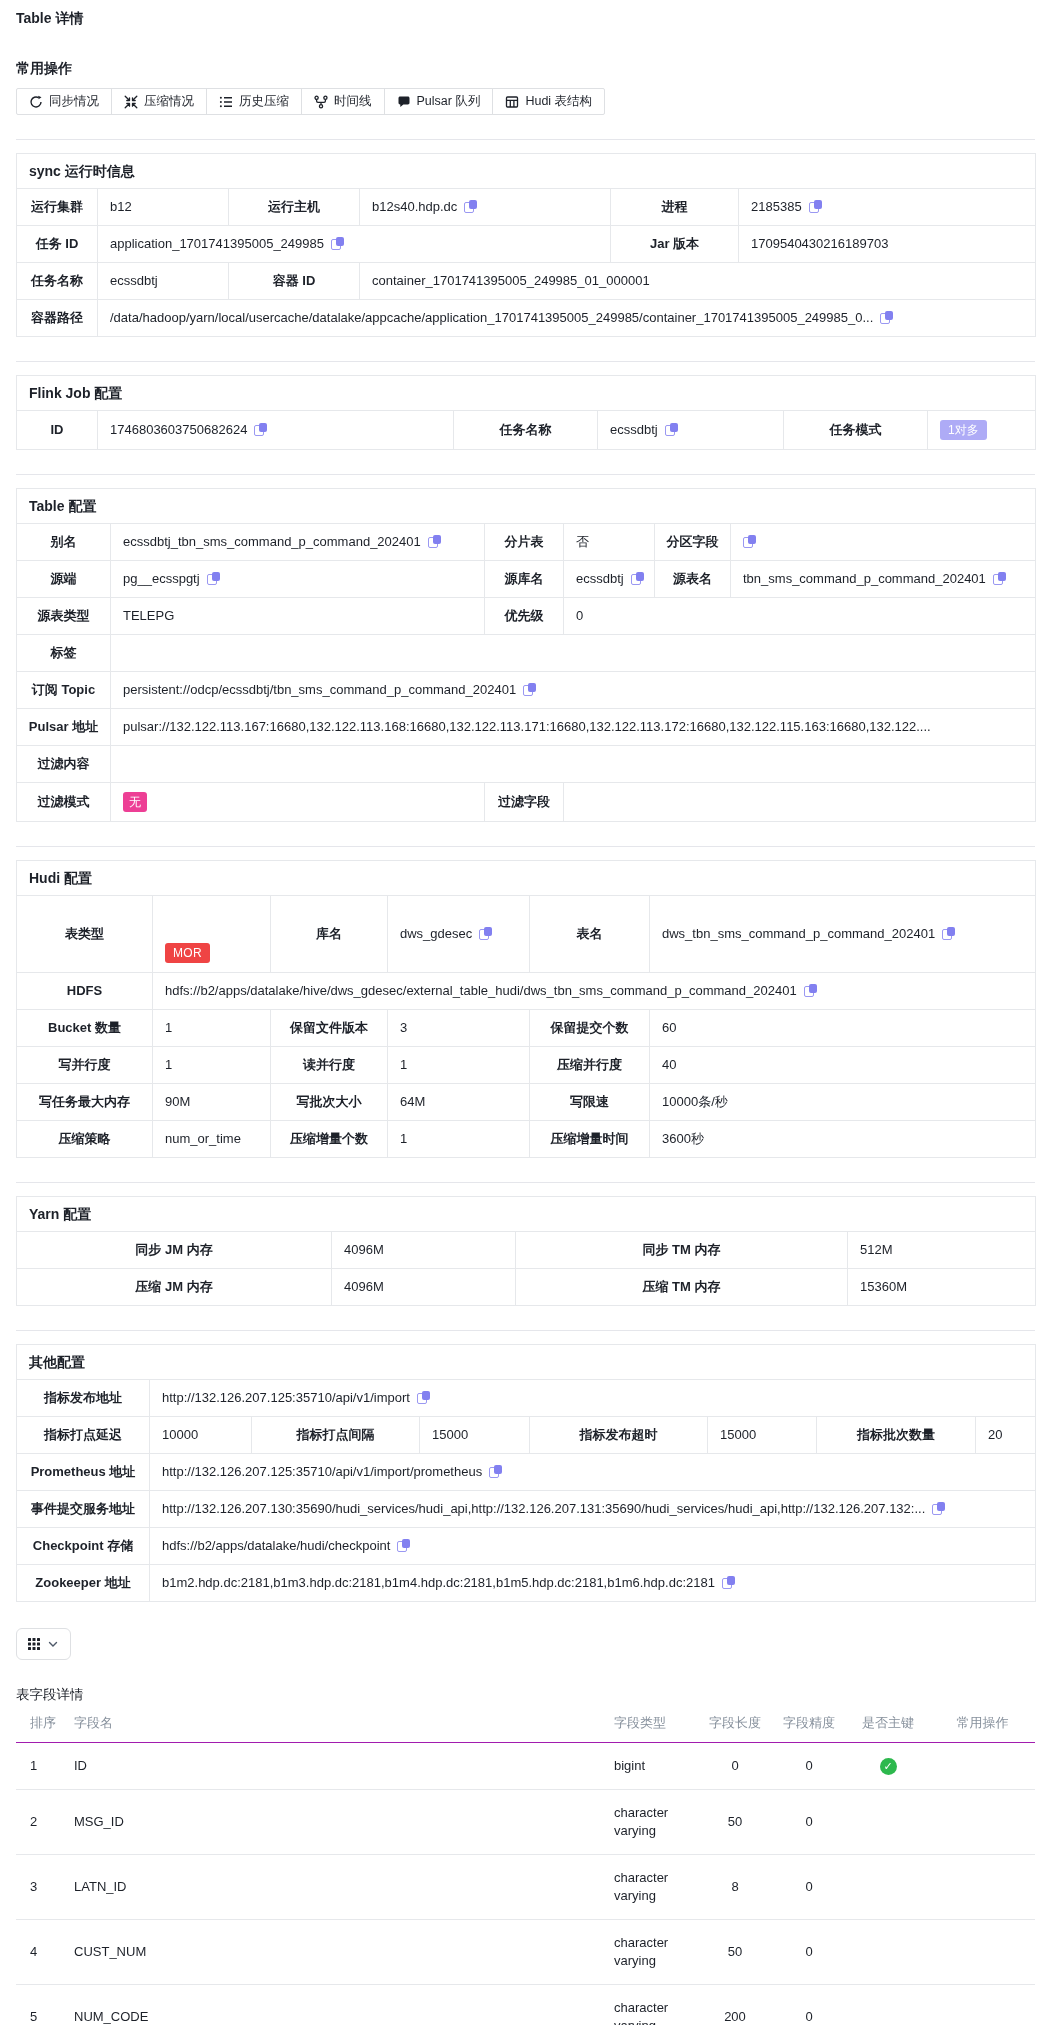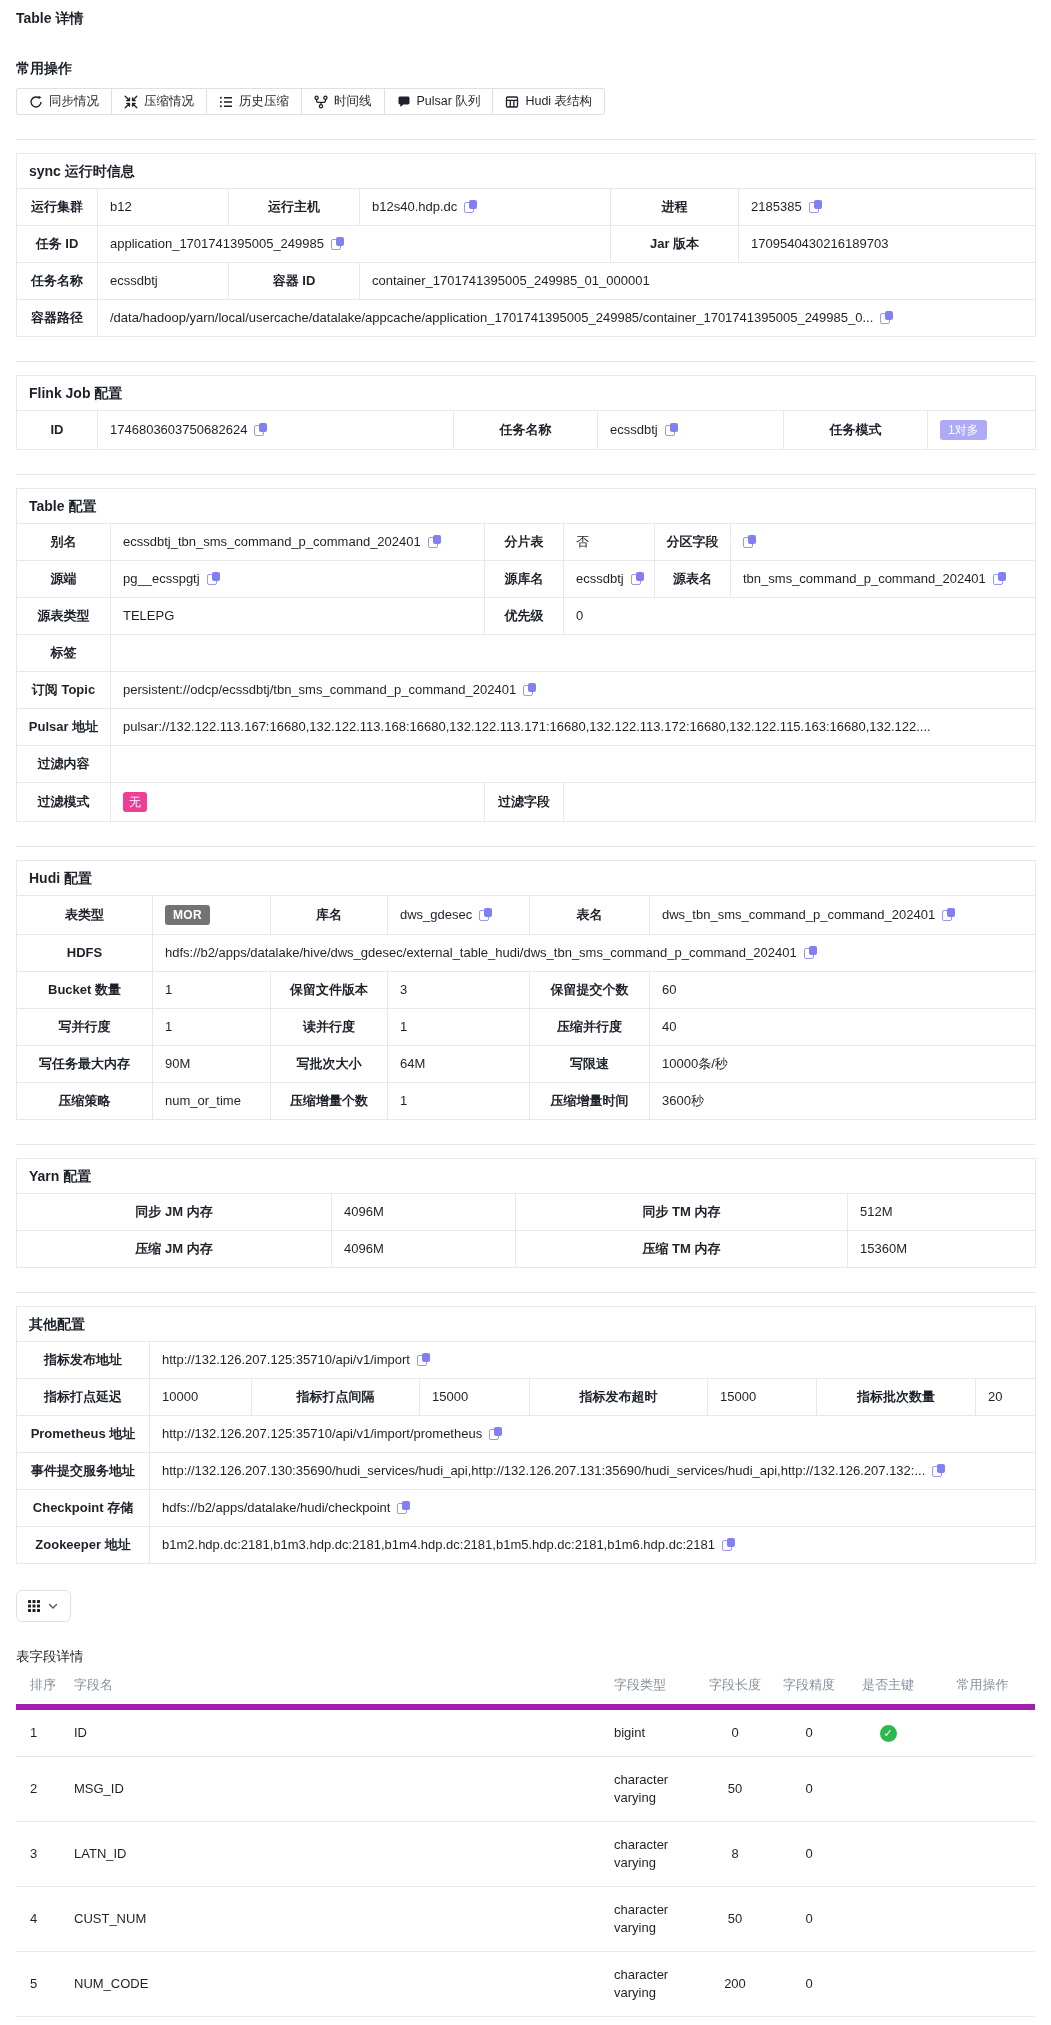--- a/index.html
+++ b/index.html
@@ -43,31 +43,31 @@
   }
   .copy-icon::after {
     content:""; position:absolute; right:0; top:0; width:8px; height:9px;
     background:#8280f0; border-radius:2px;
   }
 
   .badge { display:inline-block; font-size:12px; line-height:20px; color:#fff;
            border-radius:3px; padding:0 8px; vertical-align:middle; }
   .badge-purple { background:#aeabf6; }
   .badge-pink   { background:#ed3f95; padding:0 6px; }
-  .badge-blue   { background:#737373; font-weight:700; letter-spacing:.3px; }
+  .badge-blue   { background:#ef4444; font-weight:400; letter-spacing:.3px;margin-top:38px; }
 
   .view-btn {
     margin-top:26px; display:inline-flex; align-items:center; gap:7px;
     padding:9px 11px; background:#fff; border:1px solid #dee0e3; border-radius:6px;
     cursor:pointer; font-family:inherit;
   }
   .fields-title { margin-top:26px; font-size:13.5px; color:#1d2129; }
 
   table.fields { width:1019px; border-collapse:collapse; table-layout:fixed; font-size:13px; }
-  .fields thead td { color:#86909c; padding:10px 8px; border-bottom:6px solid #a21caf; white-space:nowrap; }
+  .fields thead td { color:#86909c; padding:10px 8px; border-bottom:1px solid #a21caf; white-space:nowrap; }
   .fields tbody td { padding:14px 8px; line-height:18px; border-bottom:1px solid #e6e8eb; vertical-align:middle; }
   .fields .c-center { text-align:center; }
   .fields td.order { padding-left:14px; }
   .check-icon {
     display:inline-flex; width:17px; height:17px; border-radius:50%;
     background:#2db84d; color:#fff; font-size:11px; align-items:center; justify-content:center;
   }
 </style>
 </head>
 <body>

